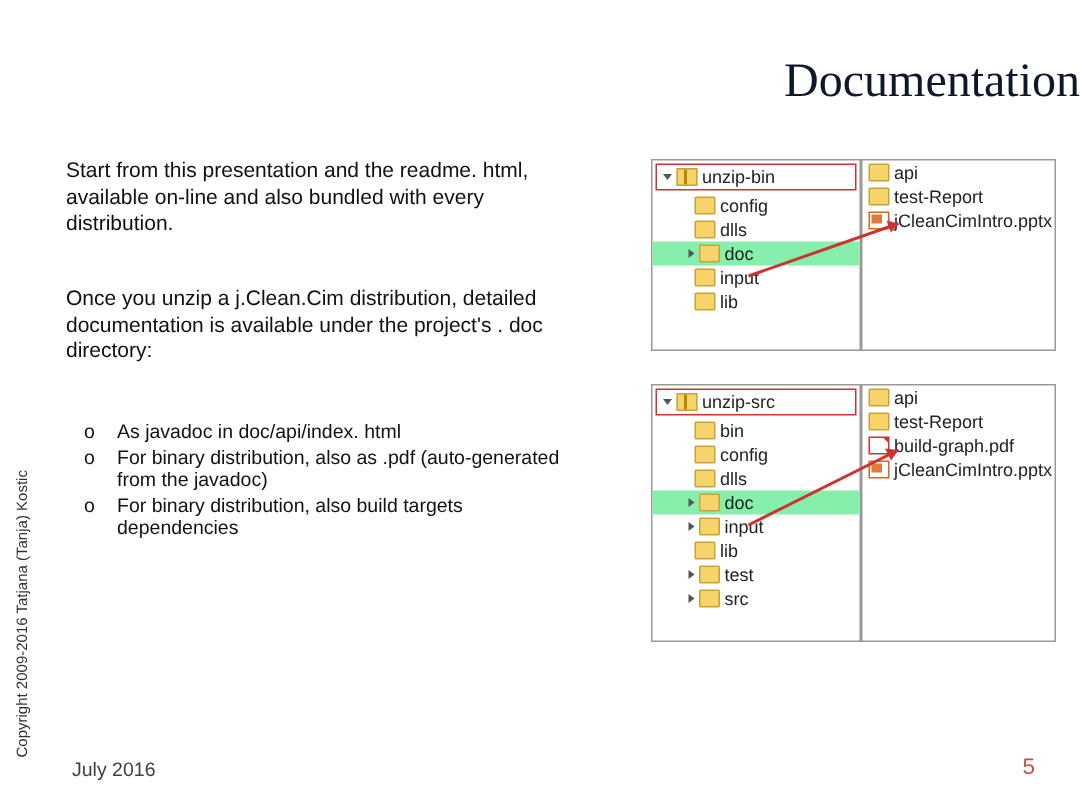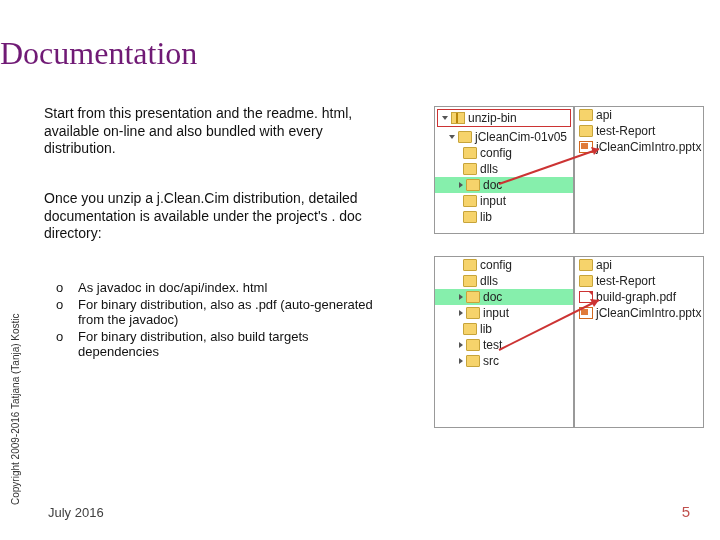--- a/index.html
+++ b/index.html
@@ -1,17 +1,17 @@
 <!DOCTYPE html>
 <html><head>
 <meta charset="utf-8">
 <style>
   html,body{margin:0;padding:0;width:720px;height:540px;font-family:Arial,Helvetica,sans-serif;background:#fff;overflow:hidden}
   .slide{position:relative;width:720px;height:540px}
-  .title{position:absolute;top:35px;left:0;width:720px;text-align:left;font-family:Georgia,'Times New Roman',serif;font-size:32px;color:#701a75}
+  .title{position:absolute;top:35px;left:0;width:720px;text-align:right;font-family:Georgia,'Times New Roman',serif;font-size:32px;color:#0f172a}
   .body-text{position:absolute;left:44px;width:340px;font-size:14px;line-height:1.25;color:#111}
   .p1{top:105px}
   .p2{top:190px}
   .bullets{position:absolute;left:56px;top:280px;width:330px;font-size:13px;color:#111}
   .bullets .row{display:flex;margin-bottom:2px}
   .bullets .mark{width:22px;flex:none}
   .copyright{position:absolute;left:10px;top:505px;transform:rotate(-90deg);transform-origin:left top;font-size:10px;color:#333;white-space:nowrap}
   .footer-date{position:absolute;left:48px;bottom:20px;font-size:13px;color:#404040}
   .footer-page{position:absolute;right:30px;bottom:20px;font-size:15px;color:#c0504d}
   
@@ -55,25 +55,20 @@
       </div>
   </div>
 
   <div class="shot" style="left:434px;top:106px;width:270px;height:126px">
     <div class="pane" style="left:0;top:0;width:138px;height:126px">
       <div class="tree-row" style="border:1px solid #c33;margin:2px">
           <span class="tri-d"></span>
           <span class="ico zip"></span>
           <span>unzip-bin</span>
         </div>
-      <div class="tree-row" style="padding-left:14px">
-          <span class="tri-d"></span>
-          <span class="ico folder"></span>
-          <span>jCleanCim-01v05</span>
-        </div>
       <div class="tree-row" style="padding-left:28px">
           <span class="ico folder"></span>
           <span>config</span>
         </div>
       <div class="tree-row" style="padding-left:28px">
           <span class="ico folder"></span>
           <span>dlls</span>
         </div>
       <div class="tree-row sel" style="padding-left:24px">
           <span class="tri"></span>
@@ -104,20 +99,29 @@
         </div>
     </div>
     <svg style="position:absolute;left:65px;top:78px;width:120px;height:1px;overflow:visible">
         <line x1="0" y1="0" x2="100" y2="-35" stroke="#c33" stroke-width="2"></line>
         <polygon points="100,-35 92,-37 95,-29" fill="#c33"></polygon>
       </svg>
   </div>
 
   <div class="shot" style="left:434px;top:256px;width:270px;height:170px">
     <div class="pane" style="left:0;top:0;width:138px;height:170px">
+      <div class="tree-row" style="border:1px solid #c33;margin:2px">
+          <span class="tri-d"></span>
+          <span class="ico zip"></span>
+          <span>unzip-src</span>
+        </div>
+      <div class="tree-row" style="padding-left:28px">
+          <span class="ico folder"></span>
+          <span>bin</span>
+        </div>
       <div class="tree-row" style="padding-left:28px">
           <span class="ico folder"></span>
           <span>config</span>
         </div>
       <div class="tree-row" style="padding-left:28px">
           <span class="ico folder"></span>
           <span>dlls</span>
         </div>
       <div class="tree-row sel" style="padding-left:24px">
           <span class="tri"></span>

